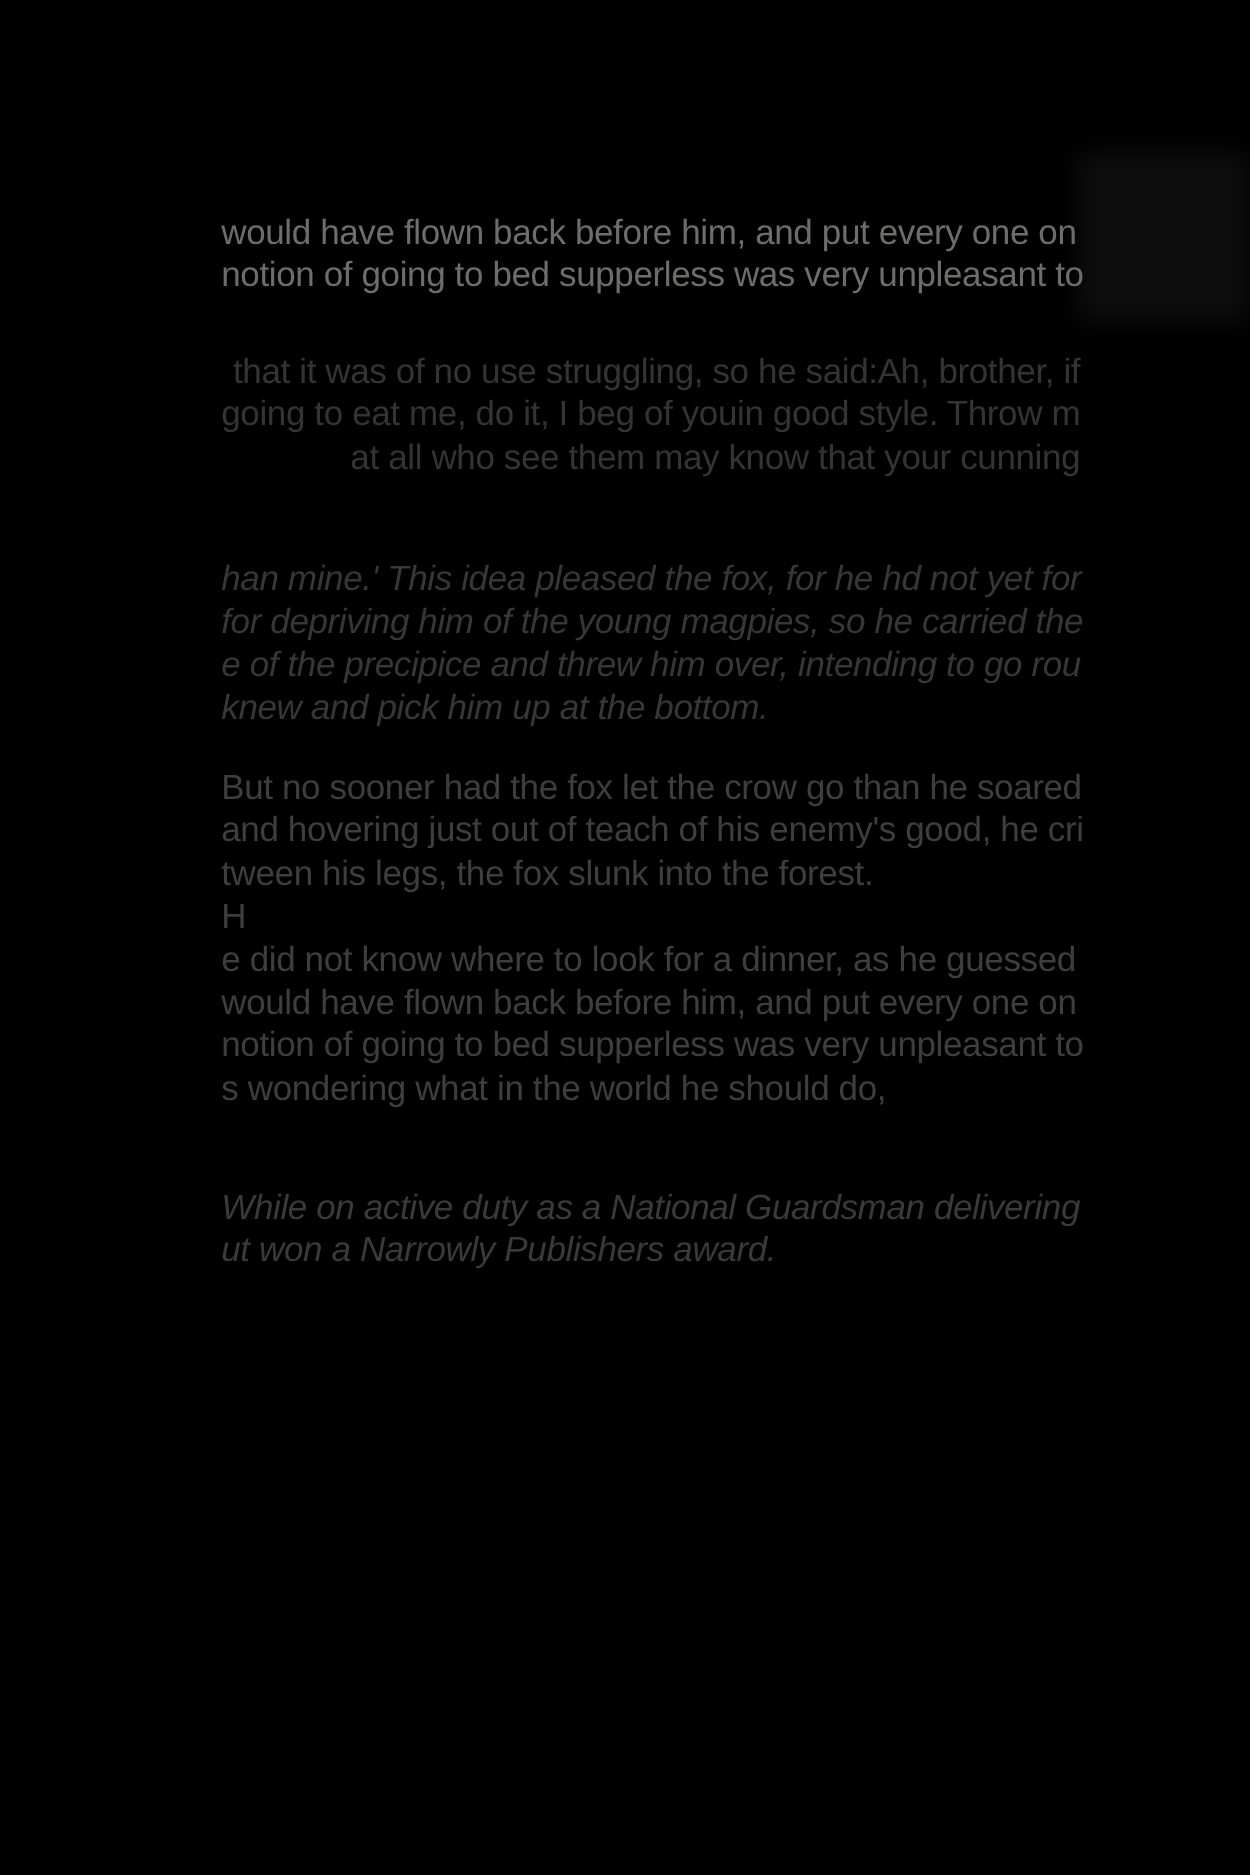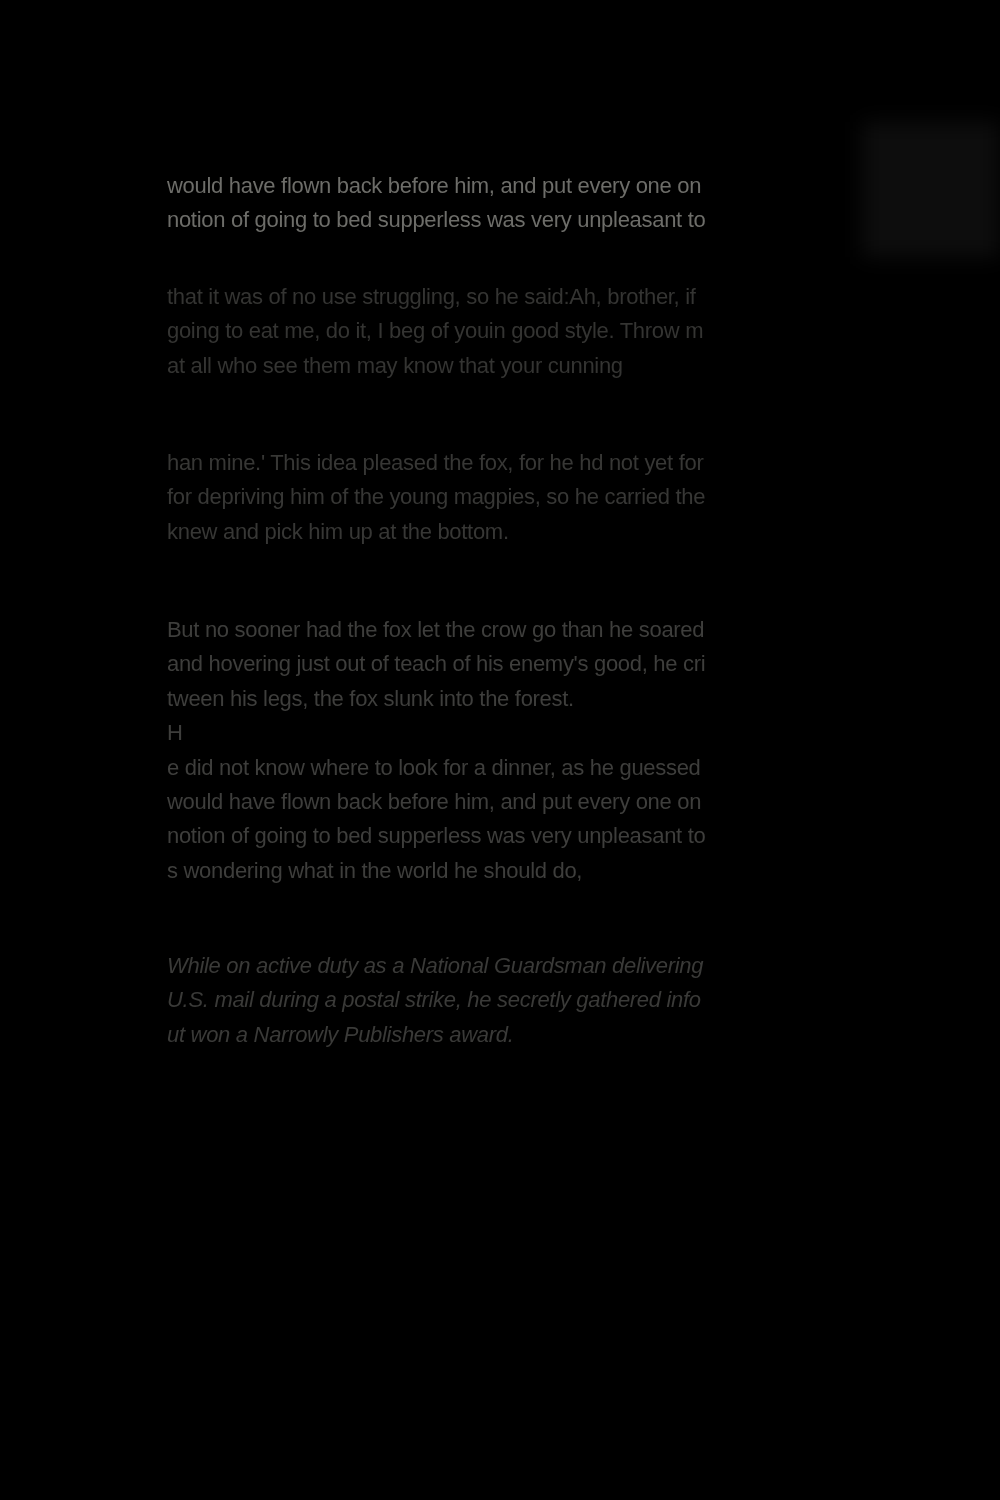--- a/index.html
+++ b/index.html
@@ -19,29 +19,29 @@
     position: absolute;
     left: 862px;
     top: 122px;
     width: 138px;
     height: 135px;
     background: #0d0d0d;
     filter: blur(10px);
   }
   .para {
     position: absolute;
-    left: 167px;
-    font-size: 22px;
+    left: 177px;
+    font-size: 28px;
     line-height: 34.4px;
     letter-spacing: -0.3px;
     white-space: nowrap;
   }
   .para-1 { top: 169px; }
-  .para-2 { top: 280px; }
-  .para-3 { top: 446px; }
+  .para-2 { top: 280px; text-align: right; }
+  .para-3 { top: 446px; font-style: italic; }
   .para-4 { top: 613px; }
   .para-5 { top: 949px; }
 </style>
 </head>
 <body>
 
 <div class="canvas">
 
   <div class="artifact-glow" style="background: rgb(13, 13, 13);"></div>
 
@@ -52,33 +52,33 @@
 
   <section class="para para-2" style="color: rgb(52, 52, 50);">
     <div class="line">that it was of no use struggling, so he said:Ah, brother, if</div>
     <div class="line">going to eat me, do it, I beg of youin good style. Throw m</div>
     <div class="line">at all who see them may know that your cunning</div>
   </section>
 
   <section class="para para-3" style="color: rgb(55, 55, 53);">
     <div class="line">han mine.' This idea pleased the fox, for he hd not yet for</div>
     <div class="line">for depriving him of the young magpies, so he carried the</div>
+    <div class="line">e of the precipice and threw him over, intending to go rou</div>
     <div class="line">knew and pick him up at the bottom.</div>
   </section>
 
   <section class="para para-4" style="color: rgb(62, 62, 60);">
     <div class="line">But no sooner had the fox let the crow go than he soared</div>
     <div class="line">and hovering just out of teach of his enemy's good, he cri</div>
     <div class="line">tween his legs, the fox slunk into the forest.</div>
     <div class="line">H</div>
     <div class="line">e did not know where to look for a dinner, as he guessed</div>
     <div class="line">would have flown back before him, and put every one on</div>
     <div class="line">notion of going to bed supperless was very unpleasant to</div>
     <div class="line">s wondering what in the world he should do,</div>
   </section>
 
   <section class="para para-5" style="color: rgb(58, 58, 56); font-style: italic;">
     <div class="line">While on active duty as a National Guardsman delivering</div>
-    <div class="line">U.S. mail during a postal strike, he secretly gathered info</div>
     <div class="line">ut won a Narrowly Publishers award.</div>
   </section>
 
 </div>
 
 </body></html>

